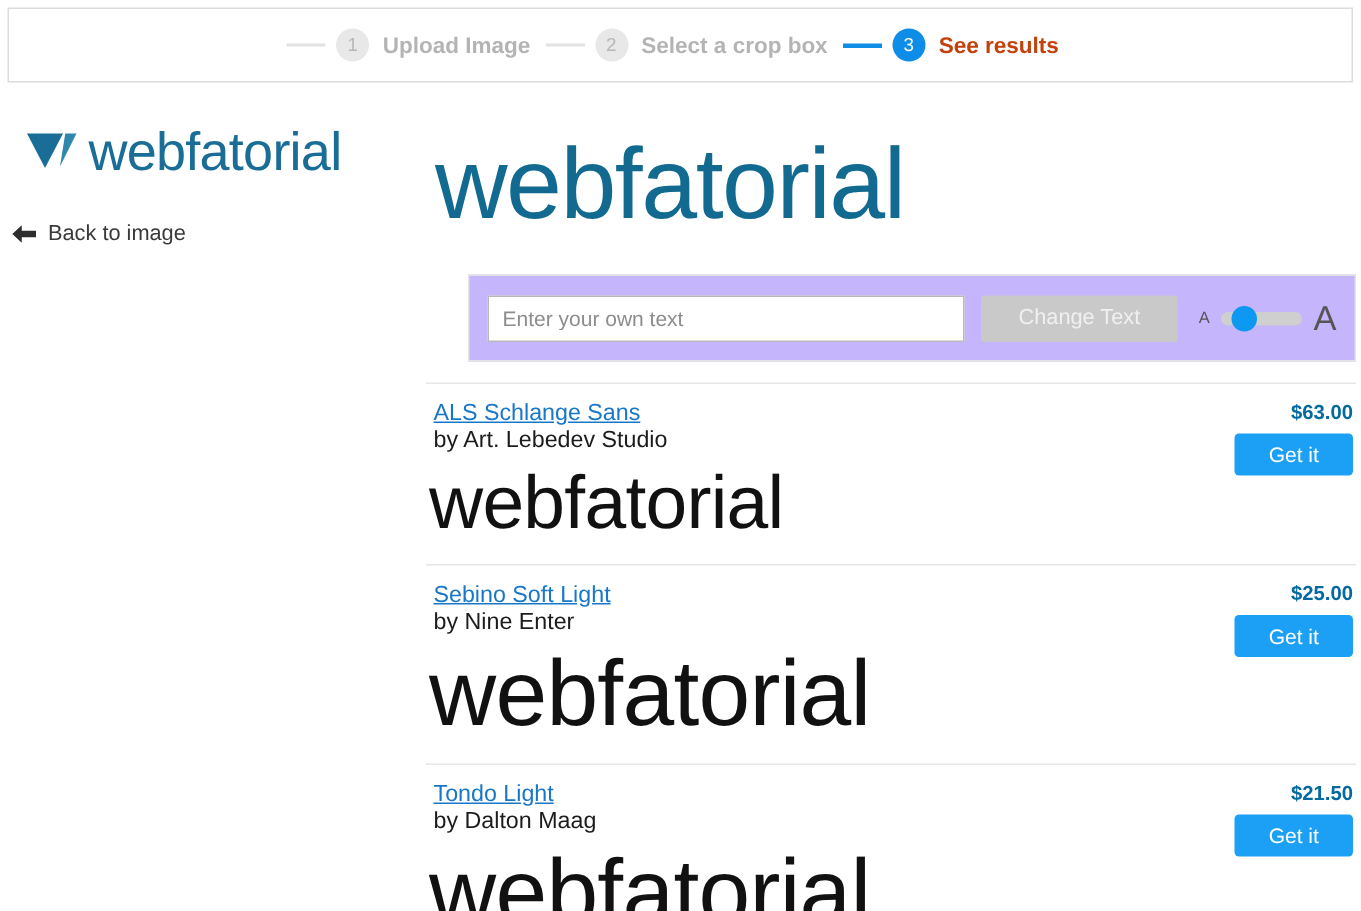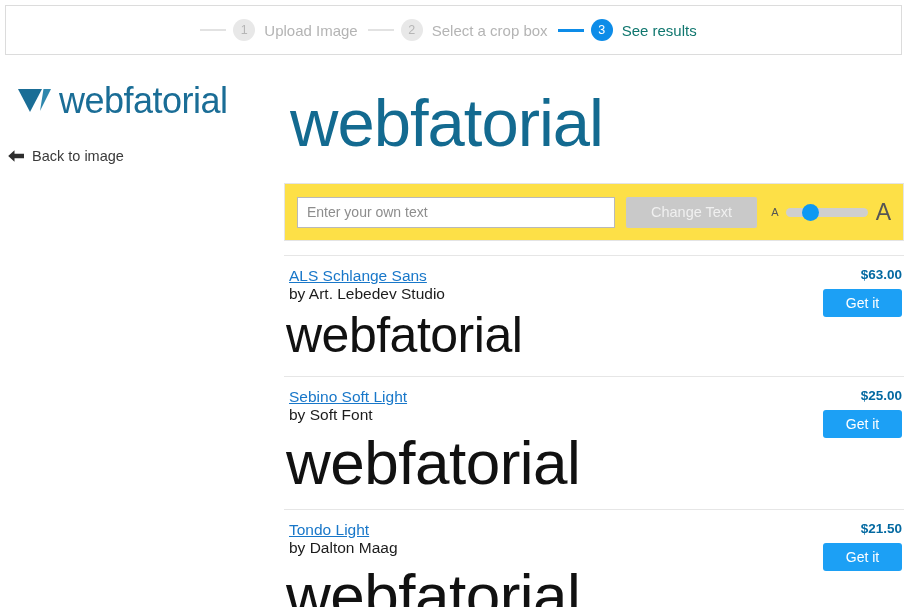--- a/index.html
+++ b/index.html
@@ -41,22 +41,23 @@
     display: flex; align-items: center; justify-content: center;
     flex: 0 0 auto;
   }
   .step-circle.active { background: #0d8ce8; color: #ffffff; }
   .step-label {
     margin-left: 9px;
     margin-right: 10px;
     font-size: 15px;
     color: #b4b4b4;
     white-space: nowrap;
-  }
-  .step-label.active { color: #0f766e; }
+    font-weight: bold;
+  }
+  .step-label.active { color: #c2410c; }
 
   
   .left-panel {
     position: absolute;
     left: 0; top: 70px;
     width: 272px;
   }
   .brand {
     display: flex;
     align-items: center;
@@ -107,25 +108,26 @@
     color: #136a90;
     line-height: 1;
     letter-spacing: -1px;
     font-weight: 400;
   }
 
   
   .toolbar {
     margin-top: 8px;
     height: 58px;
-    background: #fde047;
+    background: #c4b5fd;
     border: 1px solid #e4e4e4;
     display: flex;
     align-items: center;
     padding: 0 12px;
+    margin-left: 28px;
   }
   .text-input {
     width: 318px;
     height: 31px;
     border: 1px solid #b9b9b9;
     background: #ffffff;
     font-size: 14px;
     font-family: "Liberation Sans", sans-serif;
     color: #333;
     padding: 0 9px;
@@ -304,21 +306,21 @@
     </div>
     <span class="price">$63.00</span>
     <button class="get-it">Get it</button>
     <div class="sample sample-1">webfatorial</div>
   </div>
 
   <div class="divider"></div>
   <div class="result">
     <div class="result-head">
       <a class="font-link" href="#">Sebino Soft Light</a>
-      <span class="font-author">by Soft Font</span>
+      <span class="font-author">by Nine Enter</span>
     </div>
     <span class="price">$25.00</span>
     <button class="get-it">Get it</button>
     <div class="sample sample-2">webfatorial</div>
   </div>
 
   <div class="divider"></div>
   <div class="result">
     <div class="result-head">
       <a class="font-link" href="#">Tondo Light</a>

